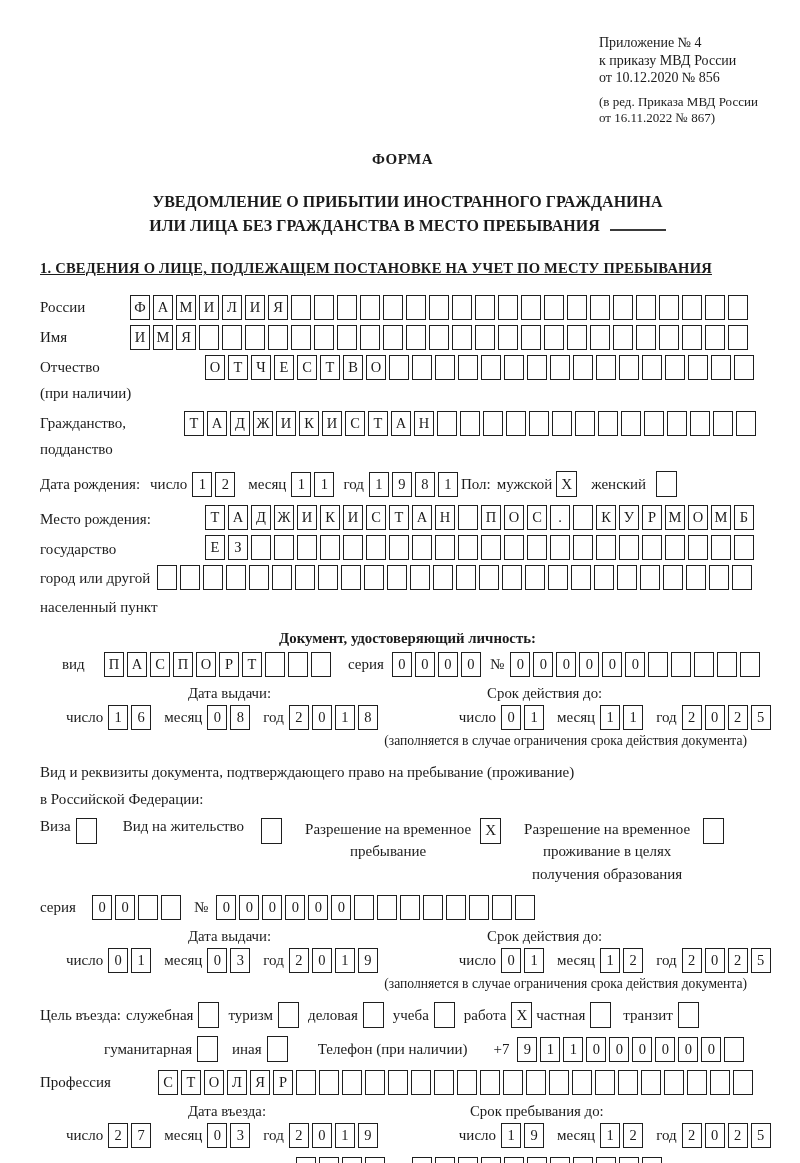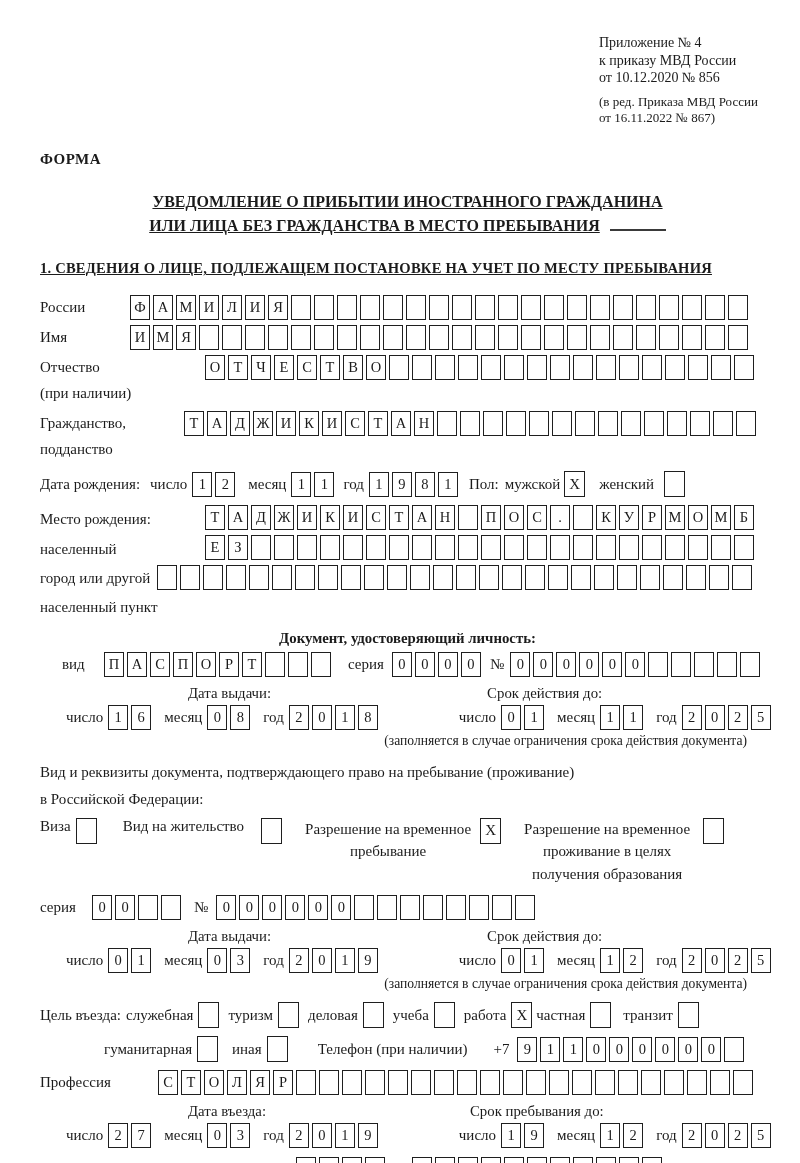--- a/index.html
+++ b/index.html
@@ -10,23 +10,23 @@
     box-sizing:border-box;
     padding:34px 25px 18px 40px;
     background:#fff;
     color:#1b1b1b;
     font-family:"Liberation Serif","DejaVu Serif",serif;
     font-size:15px;
   }
   
   .hdr{width:168px;margin-left:auto;margin-right:8px;line-height:1.25;font-size:14px;}
   .hdr-sub{margin-top:7px;font-size:13px;line-height:1.3;}
-  .forma{font-weight:bold;font-size:15px;text-align:left;margin:24px 10px 0 0;letter-spacing:.5px;}
+  .forma{font-weight:bold;font-size:15px;text-align:center;margin:24px 10px 0 0;letter-spacing:.5px;}
   
-  .title{margin-top:22px;text-align:center;font-weight:bold;font-size:16px;line-height:1.5;text-decoration:underline;}
+  .title{margin-top:22px;text-align:center;font-weight:bold;font-size:16px;line-height:1.5;}
   .uline{display:inline-block;width:56px;border-bottom:2px solid #3a3a3a;margin-left:10px;}
   .sec-heading{margin-top:22px;font-weight:bold;font-size:14.6px;letter-spacing:.2px;text-decoration:underline;}
   
   .cells{display:flex;flex:none;}
   .cell{
     box-sizing:border-box;flex:none;
     width:20px;height:25px;
     border:1.9px solid #1f1f1f;
     margin-right:3px;
     display:inline-flex;align-items:center;justify-content:center;
@@ -220,31 +220,31 @@
         <div class="cell">1</div>
         <div class="cell">1</div>
       </span>
     <span class="dlab" style="margin-left:6px">год</span>
     <span class="cells">
         <div class="cell">1</div>
         <div class="cell">9</div>
         <div class="cell">8</div>
         <div class="cell">1</div>
       </span>
-    <span class="lbl" style="margin-left:8px">Пол:</span>
+    <span class="lbl" style="">Пол:</span>
     <span class="lbl" style="margin-left:6px;margin-right:4px">мужской</span>
     <span class="chk">X</span>
     <span class="lbl" style="margin-left:14px;margin-right:10px">женский</span>
     <span class="chk"></span>
   </div>
 
   <div class="crow-top" style="margin-top:8px">
     <span class="lbl2" style="width:165px;line-height:1.95">
       <div>Место рождения:</div>
-      <div>населенный</div>
+      <div>государство</div>
       <div>город или другой</div>
       <div>населенный пункт</div>
     </span>
     <span>
       <div class="cells">
           <div class="cell">Т</div>
           <div class="cell">А</div>
           <div class="cell">Д</div>
           <div class="cell">Ж</div>
           <div class="cell">И</div>

